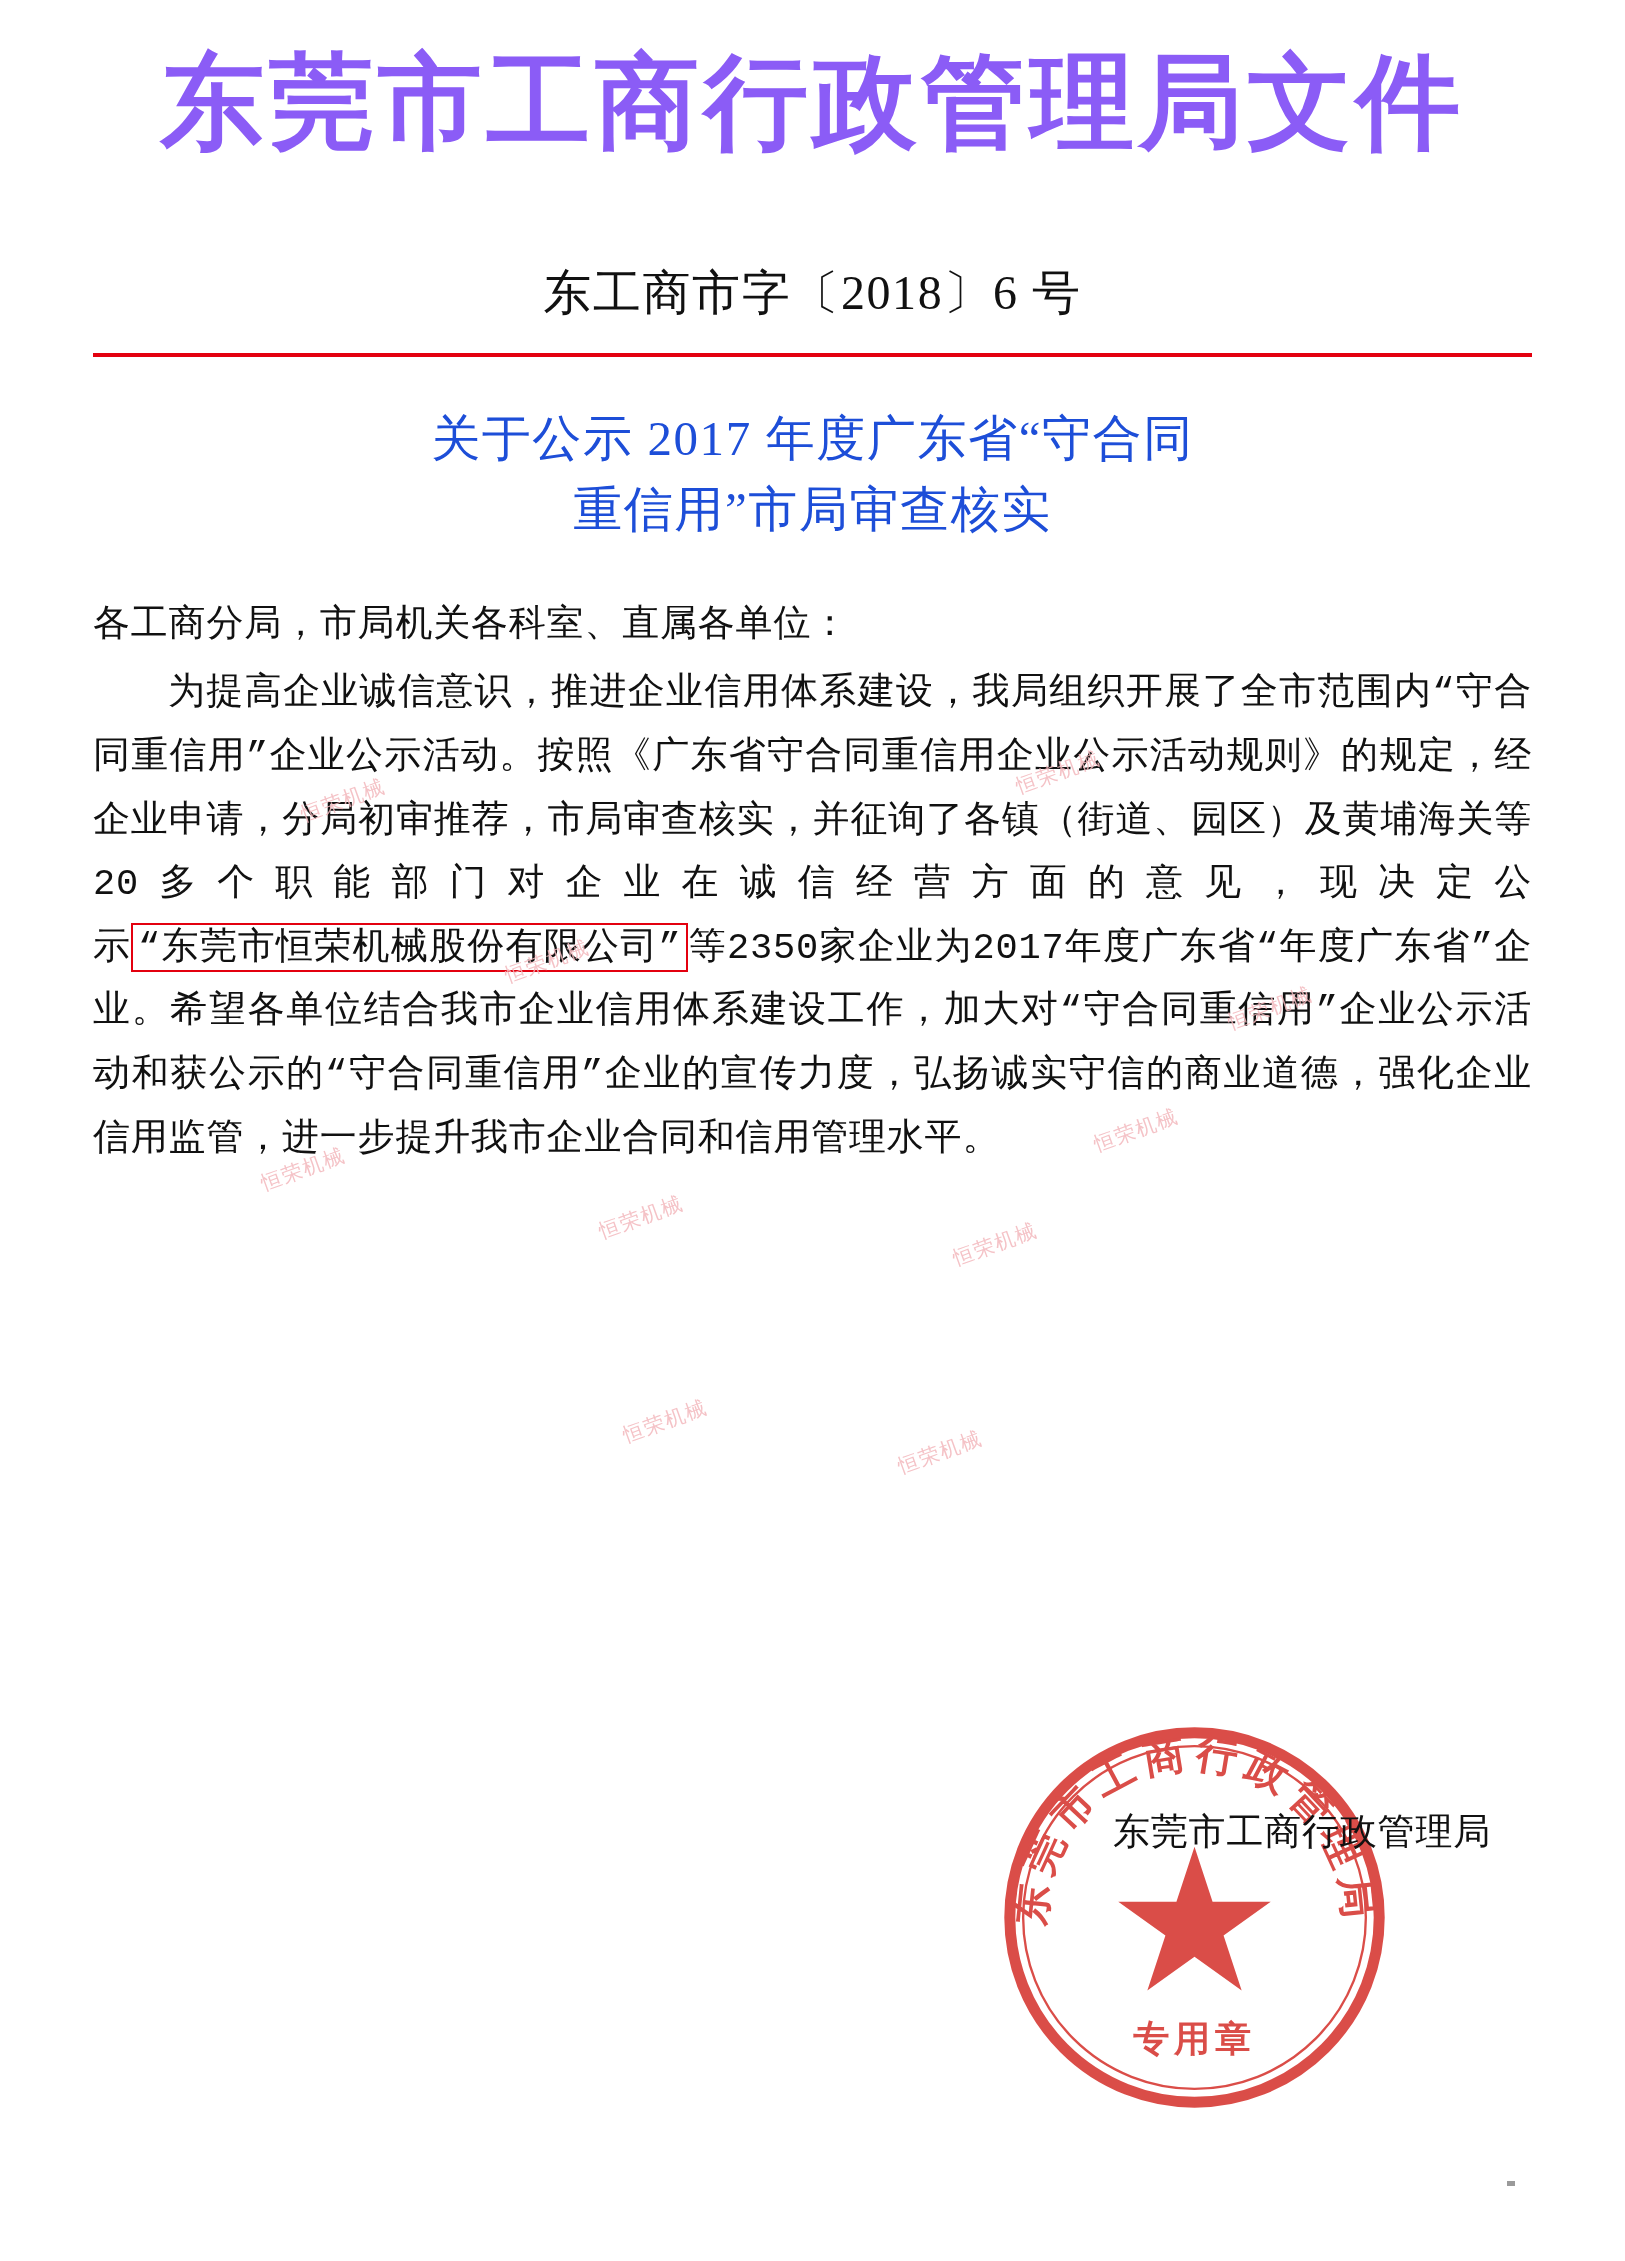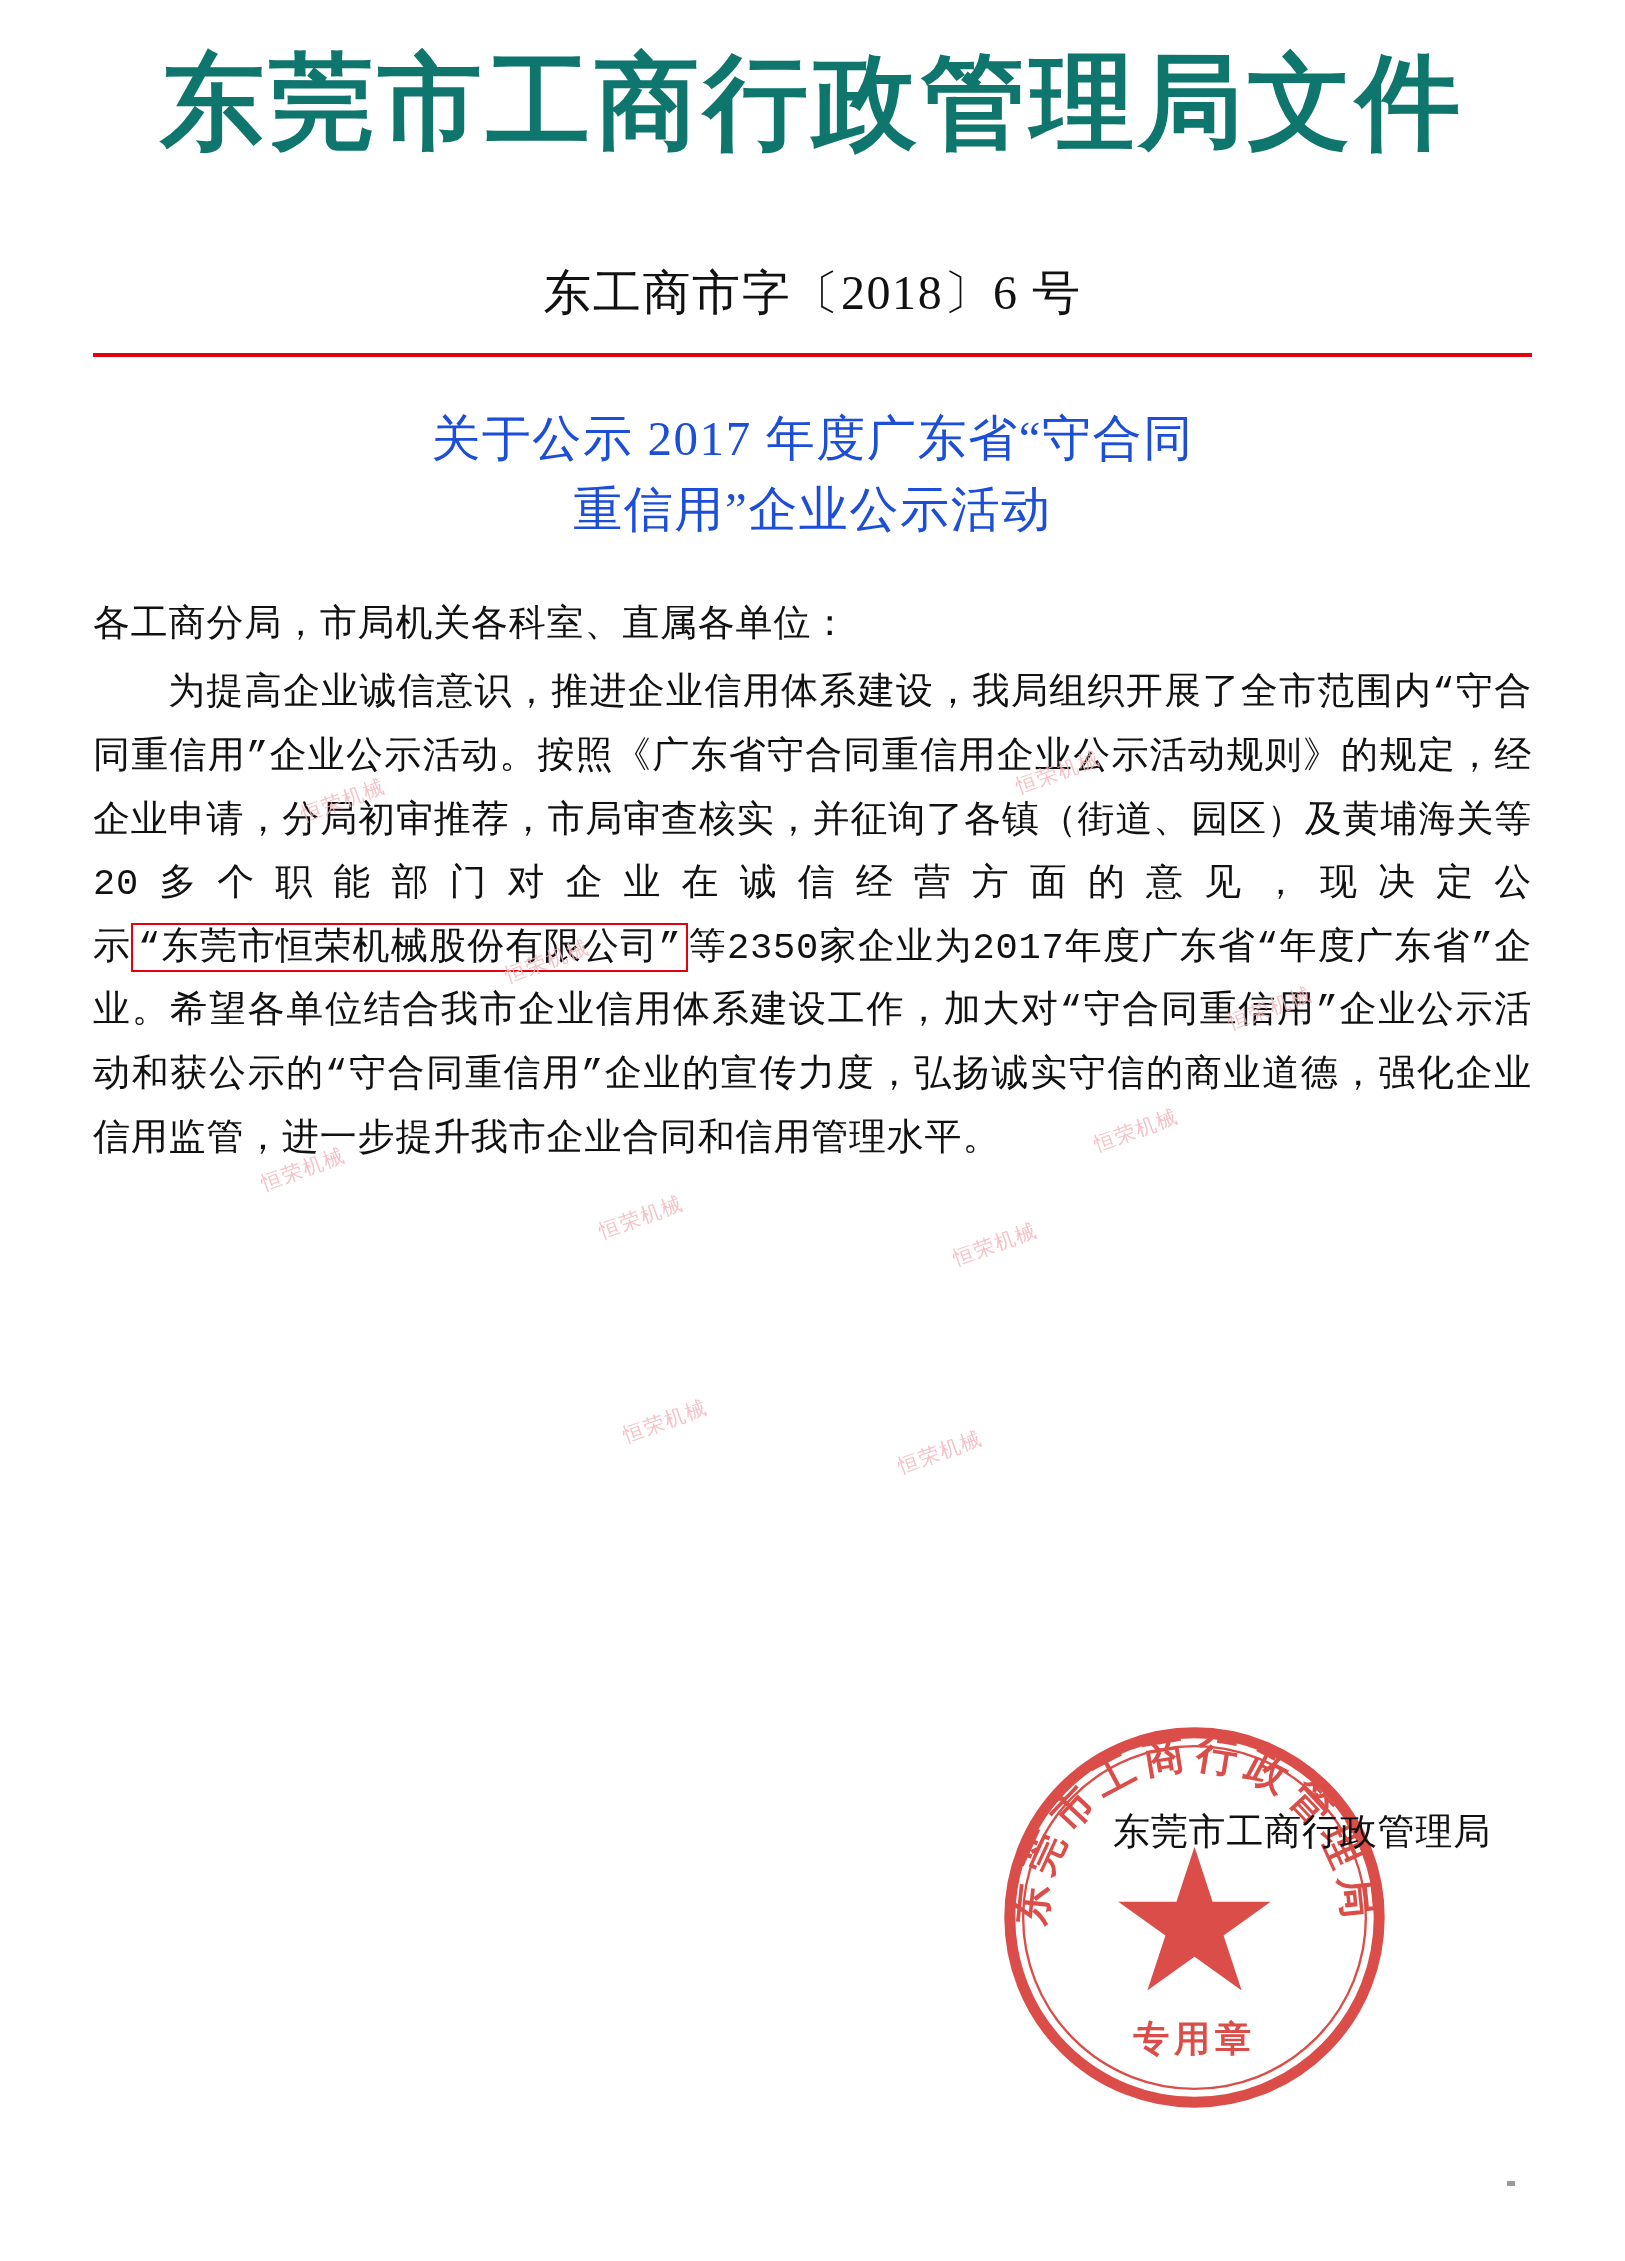--- a/index.html
+++ b/index.html
@@ -22,21 +22,21 @@
     box-sizing: border-box;
     padding: 0 93px;
   }
 
   
   .doc-header {
     text-align: center;
     padding-top: 38px;
   }
   .doc-header-title {
-    color: #0f766e;
+    color: #8b5cf6;
     font-family: "Liberation Serif", "DejaVu Serif", serif;
     font-weight: bold;
     font-size: 104px;
     letter-spacing: 4.7px;
     line-height: 1.25;
     white-space: nowrap;
   }
   .doc-number {
     text-align: center;
     font-size: 48px;
@@ -144,21 +144,21 @@
   <div class="doc-header">
     <div class="doc-header-title">东莞市工商行政管理局文件</div>
   </div>
 
   <div class="doc-number">东工商市字〔2018〕6 号</div>
 
   <div class="red-rule"></div>
 
   <div class="doc-title">
     <span class="doc-title-line">关于公示 2017 年度广东省“守合同</span>
-    <span class="doc-title-line">重信用”企业公示活动</span>
+    <span class="doc-title-line">重信用”市局审查核实</span>
   </div>
 
   <div class="doc-body">
     <p class="salutation">各工商分局，市局机关各科室、直属各单位：</p>
     <p class="para"><span>为提高企业诚信意识，推进企业信用体系建设，我局组织开展了全市范围内“守合同重信用”企业公示活动。按照《广东省守合同重信用企业公示活动规则》的规定，经企业申请，分局初审推荐，市局审查核实，并征询了各镇（街道、园区）及黄埔海关等20多个职能部门对企业在诚信经营方面的意见，现决定公示</span><span class="highlight-company">“东莞市恒荣机械股份有限公司”</span><span>等2350家企业为2017年度广东省“年度广东省”企业。希望各单位结合我市企业信用体系建设工作，加大对“守合同重信用”企业公示活动和获公示的“守合同重信用”企业的宣传力度，弘扬诚实守信的商业道德，强化企业信用监管，进一步提升我市企业合同和信用管理水平。</span></p>
   </div>
 
   <div>
     <span class="watermark" style="left:299px; top:786px;">恒荣机械</span>
     <span class="watermark" style="left:503px; top:947px;">恒荣机械</span>

